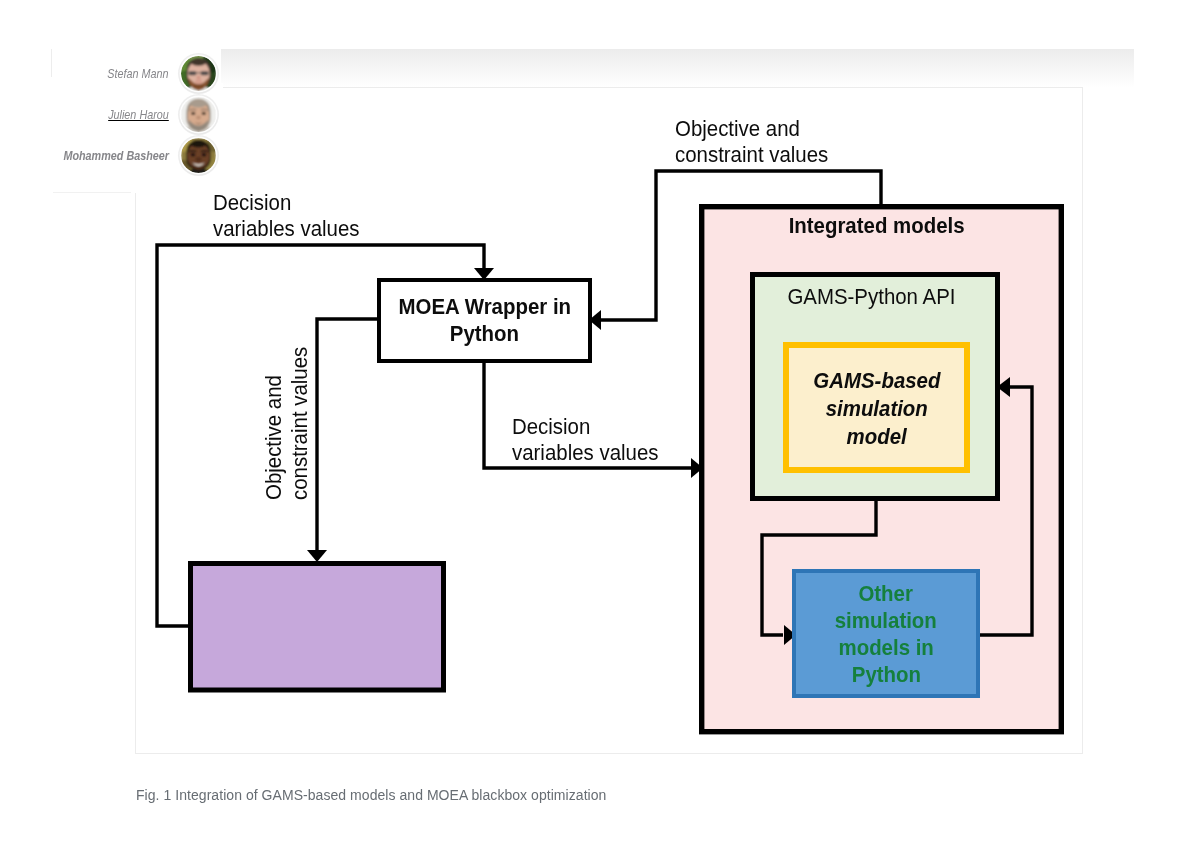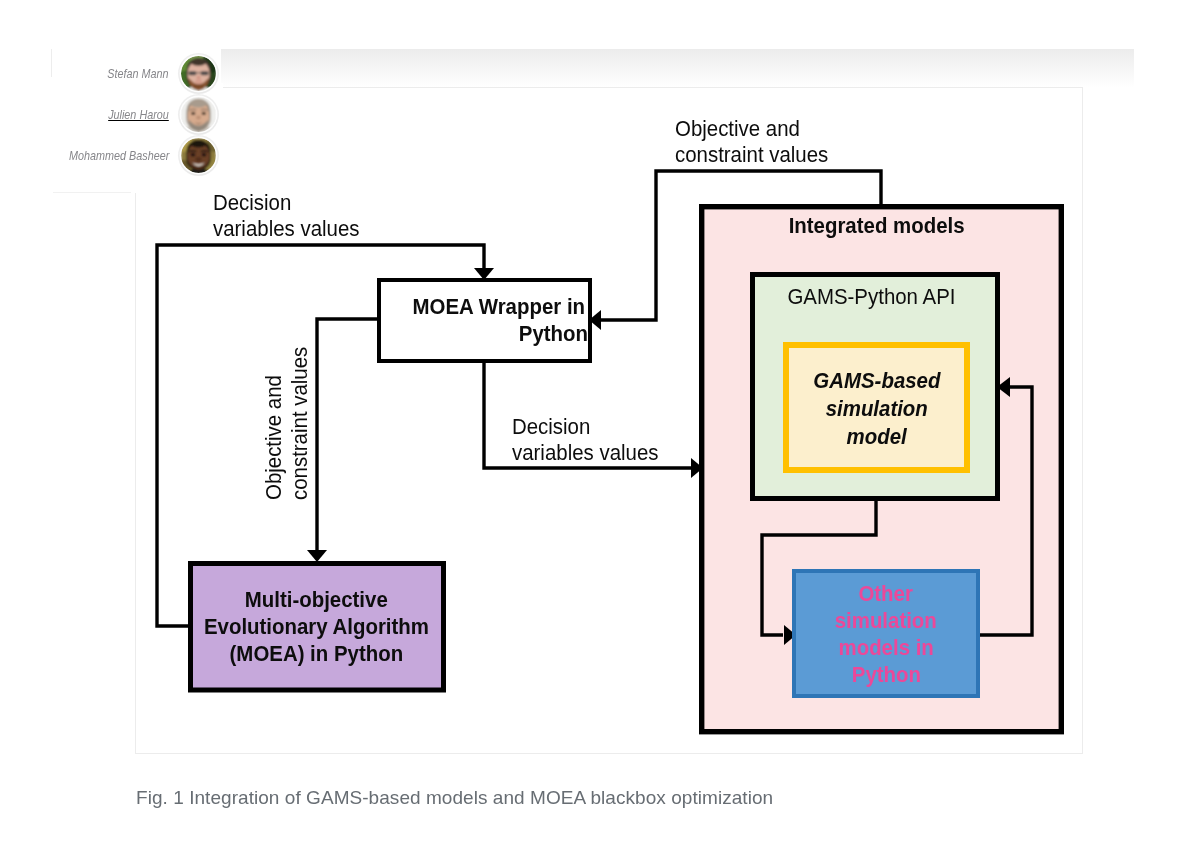--- a/index.html
+++ b/index.html
@@ -25,38 +25,38 @@
   .authors{position:absolute;left:0;top:0;width:1200px;height:848px;}
   .author-row{position:absolute;display:flex;align-items:center;}
   .author-name{font-style:italic;font-size:13.5px;color:#86868a;
                white-space:nowrap;text-align:right;
                transform:scaleX(.80);transform-origin:100% 50%;}
   .avatar{width:35px;height:35px;border-radius:50%;overflow:hidden;margin-left:12px;
           box-shadow:0 0 0 1.5px #fdfdfd, 0 0 0 3px rgba(150,150,150,0.16), 0 1px 3px rgba(0,0,0,0.10);flex:none;position:relative;}
   .avatar svg{display:block;}
 
   
-  .caption{position:absolute;left:136px;top:787px;font-size:19px;color:#676d73;
+  .caption{position:absolute;left:136px;top:787px;font-size:14px;color:#676d73;
            white-space:nowrap;letter-spacing:.05px;}
 
   .diagram{position:absolute;left:0;top:0;width:1200px;height:848px;}
 
   
   .dtext{position:absolute;left:0;top:0;width:1200px;height:848px;
          color:#0d0d0d;}
   .lbl{position:absolute;font-size:21.5px;line-height:26px;white-space:nowrap;
        transform:scaleX(.95);transform-origin:0 0;}
   .lbl.vert{transform:rotate(-90deg) scaleX(.95);transform-origin:0 0;}
   .boxtext{position:absolute;display:flex;flex-direction:column;
            align-items:center;justify-content:center;text-align:center;
            font-size:21.5px;line-height:27px;box-sizing:border-box;}
   .boxtext > div{transform:scaleX(.95);}
   .bold{font-weight:bold;}
   .reg{font-weight:normal;}
-  .white{color:#ec4899;}
+  .white{color:#15803d;}
 </style>
 </head>
 <body>
 
 <div class="page">
 
   <div class="topband"></div>
   <div class="stub-v"></div>
   <div class="stub-h"></div>
 
@@ -122,21 +122,21 @@
             <ellipse cx="22.8" cy="16.4" rx="2.2" ry="1.6" fill="#4b3c2e"></ellipse>
             <path d="M8.6 13.4 q3.6 -1.8 6.6 -.3" stroke="#8a7766" stroke-width="1.3" fill="none"></path>
             <path d="M20 13.2 q3.4 -1.6 6.6 .3" stroke="#8a7766" stroke-width="1.3" fill="none"></path>
             <ellipse cx="17.5" cy="20.6" rx="2.5" ry="2.1" fill="#bd9176"></ellipse>
             <path d="M7.6 22.6 Q17.5 34.6 27.4 22.6 Q27 32.8 17.5 34.4 Q8 32.8 7.6 22.6Z" fill="#93887c"></path>
             <path d="M13.4 24.8 Q17.5 27.6 21.6 24.8 Q17.5 29 13.4 24.8Z" fill="#6b5340"></path>
           </g>
         </svg>
       </span>
     </div>
-    <div class="author-row" style="left:30px;top:138px;width:186px;justify-content:flex-end;">
+    <div class="author-row" style="left:30px;top:138px;width:186px;justify-content:flex-end;font-weight:bold;">
       <span class="author-name">Mohammed Basheer</span>
       <span class="avatar">
         <svg width="35" height="35" viewBox="0 0 35 35">
           <defs>
             <clipPath id="cl3">
                 <circle cx="17.5" cy="17.5" r="17.5"></circle>
               </clipPath>
             <filter id="bl3" x="-25%" y="-25%" width="150%" height="150%">
                 <feGaussianBlur stdDeviation="0.85"></feGaussianBlur>
               </filter>
@@ -222,30 +222,25 @@
     <div class="lbl reg" style="left:512px;top:414px;">
       <div>Decision</div>
       <div>variables values</div>
     </div>
 
     <div class="lbl reg vert" style="left:261px;top:500px;">
       <div>Objective and</div>
       <div>constraint values</div>
     </div>
 
-    <div class="boxtext bold" style="left:379px;top:280px;width:211px;height:81px;align-items:flex-end;">
+    <div class="boxtext bold" style="left:379px;top:280px;width:211px;height:81px;">
       <div><span>MOEA Wrapper in</span></div>
       <div><span>Python</span></div>
     </div>
 
-    <div class="boxtext bold" style="left:190px;top:564px;width:253px;height:126px;">
-      <div><span>Multi-objective</span></div>
-      <div><span>Evolutionary Algorithm</span></div>
-      <div><span>(MOEA) in Python</span></div>
-    </div>
 
     <div class="boxtext reg" style="left:749px;top:277px;width:245px;height:40px;">
       <div><span>GAMS-Python  API</span></div>
     </div>
 
     <div class="boxtext bold" style="left:697px;top:206px;width:360px;height:40px;">
       <div><span>Integrated models</span></div>
     </div>
 
     <div class="boxtext bold" style="left:786px;top:346px;width:181px;height:125px;line-height:28px;font-style:italic;">

